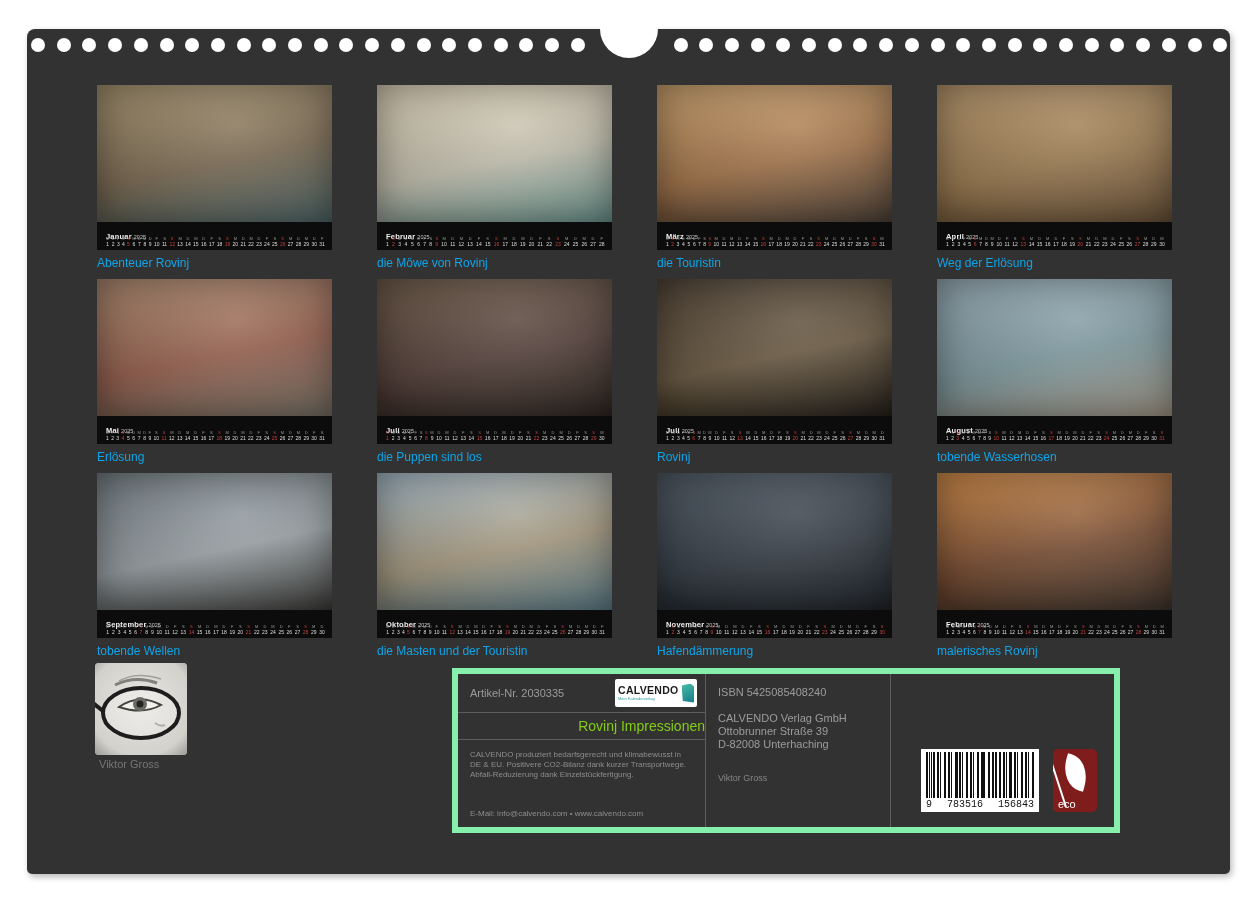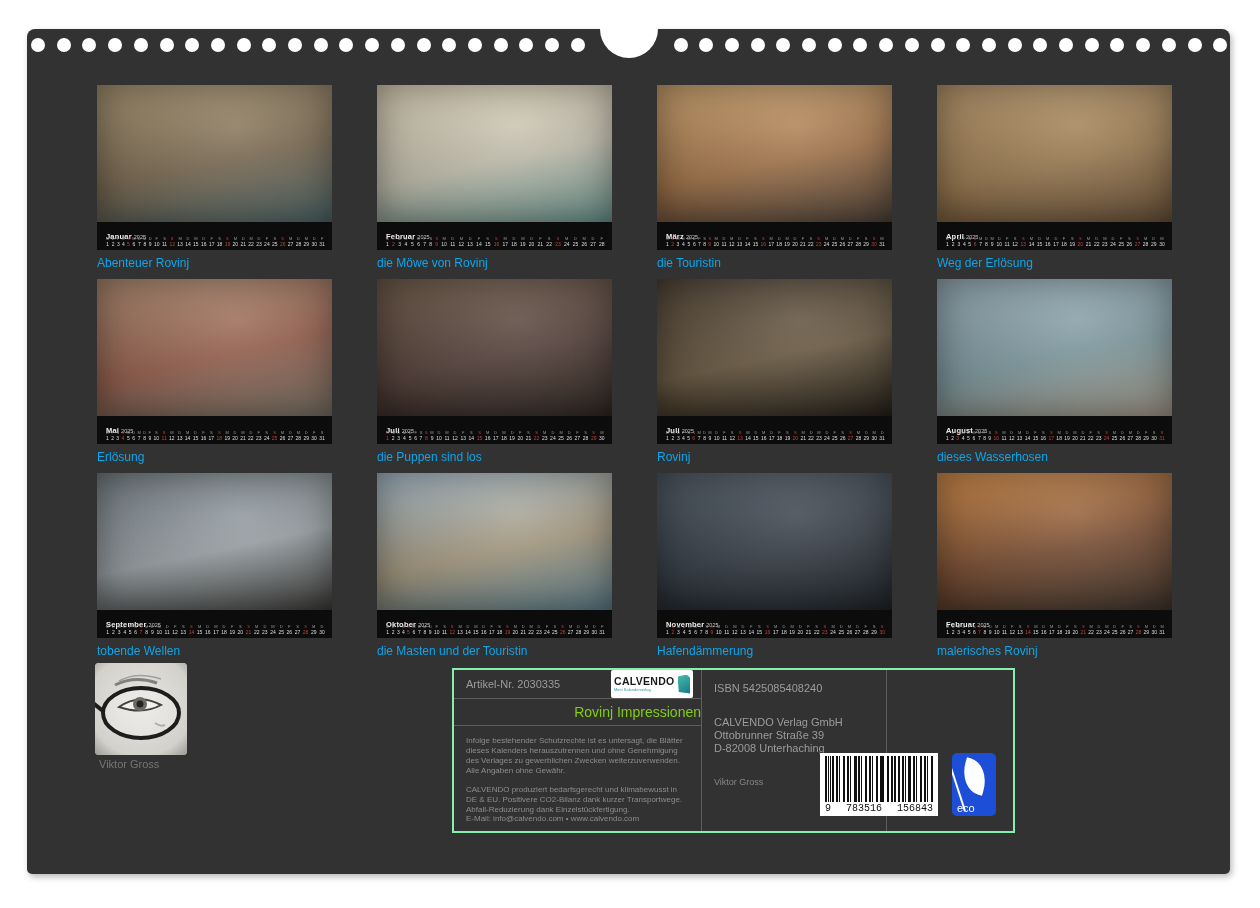--- a/index.html
+++ b/index.html
@@ -57,22 +57,22 @@
   .author-photo{
     position:absolute;left:68px;top:634px;width:92px;height:92px;
     border-radius:4px;overflow:hidden;background:#dcdad6;
   }
   .author-name{position:absolute;left:72px;top:729px;font-size:11px;color:#767676;}
   .big-title{
     position:absolute;left:203px;top:643px;
     font-size:27px;line-height:33px;color:#8a8a8a;letter-spacing:.4px;
   }
   .info-box{
-    position:absolute;left:425px;top:639px;width:563px;height:165px;
-    border:2px solid #86efac;display:flex;box-sizing:border-box;
+    position:absolute;left:425px;top:639px;width:668px;height:165px;
+    border:6px solid #86efac;display:flex;box-sizing:border-box;
   }
   .info-box .col1{width:248px;border-right:1px solid #5e5e5e;box-sizing:border-box;display:flex;flex-direction:column;}
   .info-box .col2{width:185px;border-right:1px solid #5e5e5e;box-sizing:border-box;padding:12px 12px;}
   .info-box .col3{flex:1;position:relative;}
   .row1{
     height:39px;border-bottom:1px solid #5e5e5e;box-sizing:border-box;
     display:flex;align-items:center;justify-content:space-between;
     padding:0 8px 0 12px;
   }
   .article{font-size:11px;color:#9c9c9c;}
@@ -89,21 +89,21 @@
     clip-path:polygon(0 10%,72% 0,100% 16%,100% 100%,10% 92%);
   }
   .row2{
     height:27px;line-height:27px;border-bottom:1px solid #5e5e5e;box-sizing:border-box;
     padding-left:12px;font-size:14px;color:#84cc16;text-align:right;
   }
   .row3{padding:10px 12px 8px;flex:1;position:relative;}
   .row3 p{margin:0 0 9px;font-size:8px;line-height:10px;color:#8d8d8d;}
   .row3 .email{position:absolute;left:12px;bottom:8px;margin:0;}
   .isbn{font-size:11px;color:#9c9c9c;}
-  .addr{margin-top:22px;font-size:11px;line-height:13px;color:#9c9c9c;}
+  .addr{margin-top:14px;font-size:11px;line-height:13px;color:#9c9c9c;}
   .pub-author{margin-top:22px;font-size:9px;color:#868686;}
   .code-group{position:absolute;right:17px;bottom:15px;display:flex;gap:14px;}
   .barcode{
     width:118px;height:63px;background:#ffffff;box-sizing:border-box;
     display:flex;flex-direction:column;padding:3px 5px 2px;
   }
   .bars{
     flex:1;
     background:
       repeating-linear-gradient(90deg,#101010 0 2px,transparent 2px 3px,#101010 3px 4px,transparent 4px 7px,#101010 7px 9px,transparent 9px 11px),
@@ -1231,21 +1231,21 @@
             <span class="day">
               <i>S</i>
               <b>30</b>
             </span>
             <span class="day sun">
               <i>S</i>
               <b>31</b>
             </span>
           </div>
     </div>
-    <div class="caption">dieses Wasserhosen</div>
+    <div class="caption">tobende Wasserhosen</div>
   </div>
       <div class="cell">
     <div class="photo" style="background: linear-gradient(168deg, rgb(112, 122, 128) 0%, rgb(154, 162, 166) 55%, rgb(60, 59, 56) 100%);"></div>
     <div class="strip">
       <div class="mlabel">
         <span class="mname">September</span><span class="myear">2025</span>
       </div>
       <div class="days">
             <span class="day">
               <i>M</i>
@@ -1804,21 +1804,20 @@
         <span class="logo-box">
           <span class="logo-text">
             <span class="logo-name">CALVENDO</span>
             <span class="logo-tag">Mein Kalenderverlag</span>
           </span>
           <span class="logo-mark"></span>
         </span>
       </div>
       <div class="row2">Rovinj Impressionen</div>
       <div class="row3">
-        <p>Infolge bestehender Schutzrechte ist es untersagt, die Blätter dieses Kalenders herauszutrennen und ohne Genehmigung des Verlages zu gewerblichen Zwecken weiterzuverwenden. Alle Angaben ohne Gewähr.</p>
         <p>CALVENDO produziert bedarfsgerecht und klimabewusst in DE &amp; EU. Positivere CO2-Bilanz dank kurzer Transportwege. Abfall-Reduzierung dank Einzelstückfertigung.</p>
         <p class="email">E-Mail: info@calvendo.com • www.calvendo.com</p>
       </div>
     </div>
     <div class="col2">
       <div class="isbn">ISBN 5425085408240</div>
       <div class="addr">
         <div>CALVENDO Verlag GmbH</div>
         <div>Ottobrunner Straße 39</div>
         <div>D-82008 Unterhaching</div>
@@ -1828,21 +1827,21 @@
     <div class="col3">
       <div class="code-group">
         <div class="barcode">
           <div class="bars"></div>
           <div class="bc-digits">
             <span>9</span>
             <span>783516</span>
             <span>156843</span>
           </div>
         </div>
-        <div class="eco" id="ecoBox" style="background: #1d4ed8;">
+        <div class="eco" id="ecoBox" style="background: #7f1d1d;">
           <span class="leaf"></span>
           <span class="stem"></span>
           <span class="eco-label">eco</span>
         </div>
       </div>
     </div>
   </div>
 
 </div>
 

